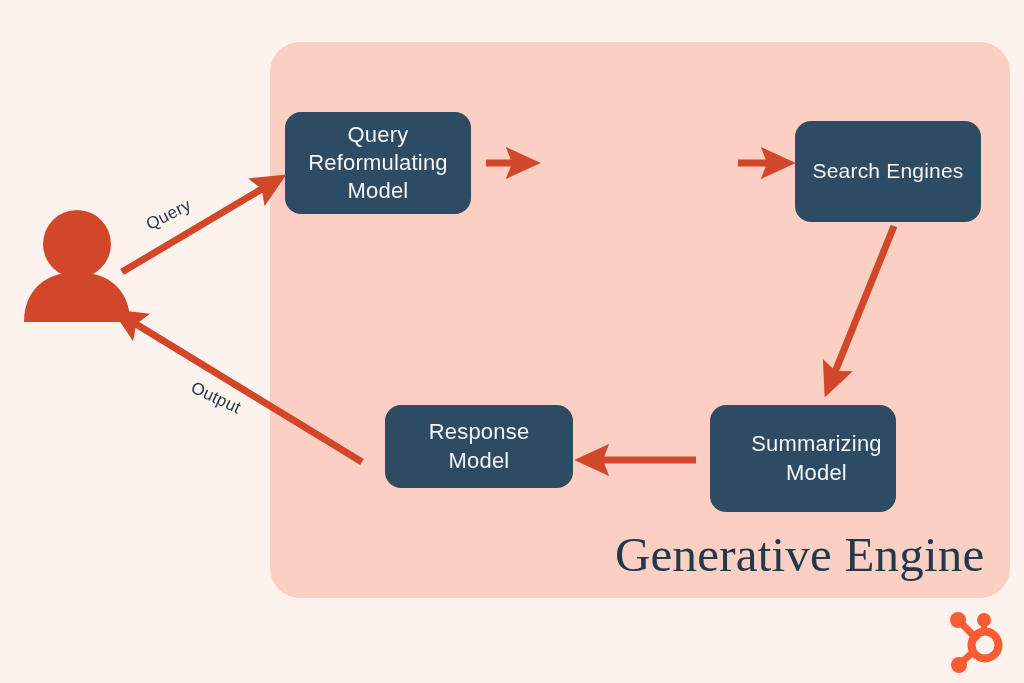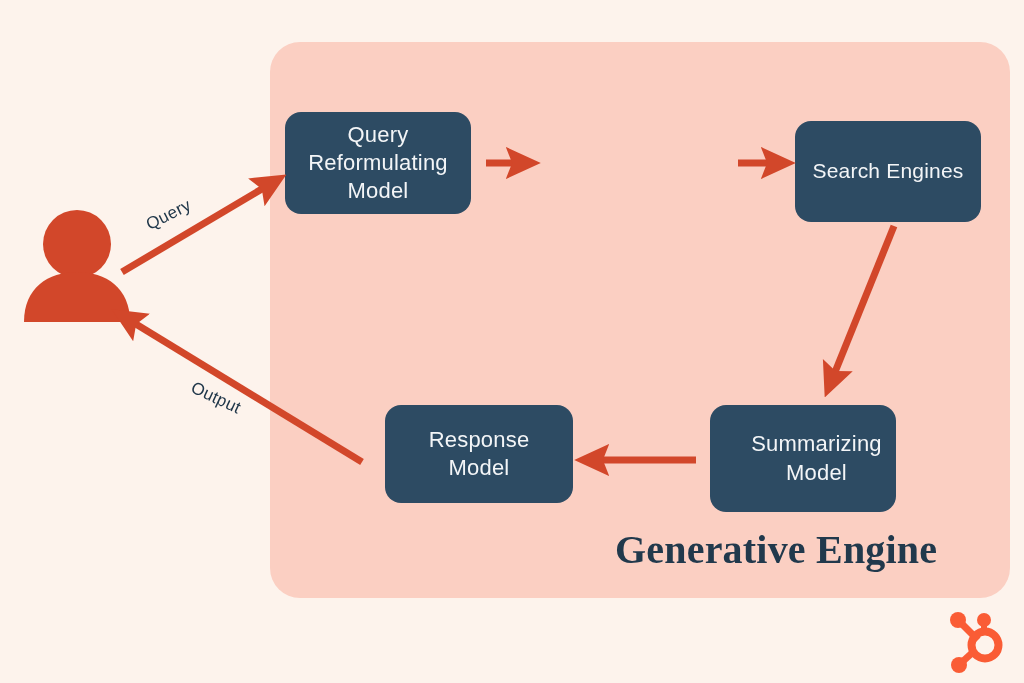--- a/index.html
+++ b/index.html
@@ -46,21 +46,21 @@
     font-size: 22px;
     line-height: 1.28;
     letter-spacing: 0.2px;
     padding: 0 10px;
     box-sizing: border-box;
   }
   .node-query-reformulating { left: 285px; top: 112px; width: 186px; height: 102px; }
   .node-reformulated-queries { left: 540px; top: 113px; width: 186px; height: 101px; }
   .node-search-engines { left: 795px; top: 121px; width: 186px; height: 101px; font-size: 21px; }
   .node-summarizing-model { left: 710px; top: 405px; width: 186px; height: 107px; padding-left: 37px; }
-  .node-response-model { left: 385px; top: 405px; width: 188px; height: 98px; }
+  .node-response-model { left: 385px; top: 405px; width: 188px; height: 83px; }
 
   .node-label { white-space: pre-line; }
 
   
   .overlay {
     position: absolute;
     left: 0;
     top: 0;
     width: 1024px;
     height: 683px;
@@ -89,22 +89,22 @@
     transform: rotate(25deg);
   }
 
   
   .engine-title {
     position: absolute;
     left: 615px;
     top: 526px;
     color: #21394C;
     font-family: "Liberation Serif", serif;
-    font-weight: bold;
-    font-size: 40px;
+    font-weight: normal;
+    font-size: 49px;
     letter-spacing: 0.2px;
   }
 </style>
 </head>
 <body>
 
 <div id="stage">
 
   <div class="engine-panel"></div>
 

